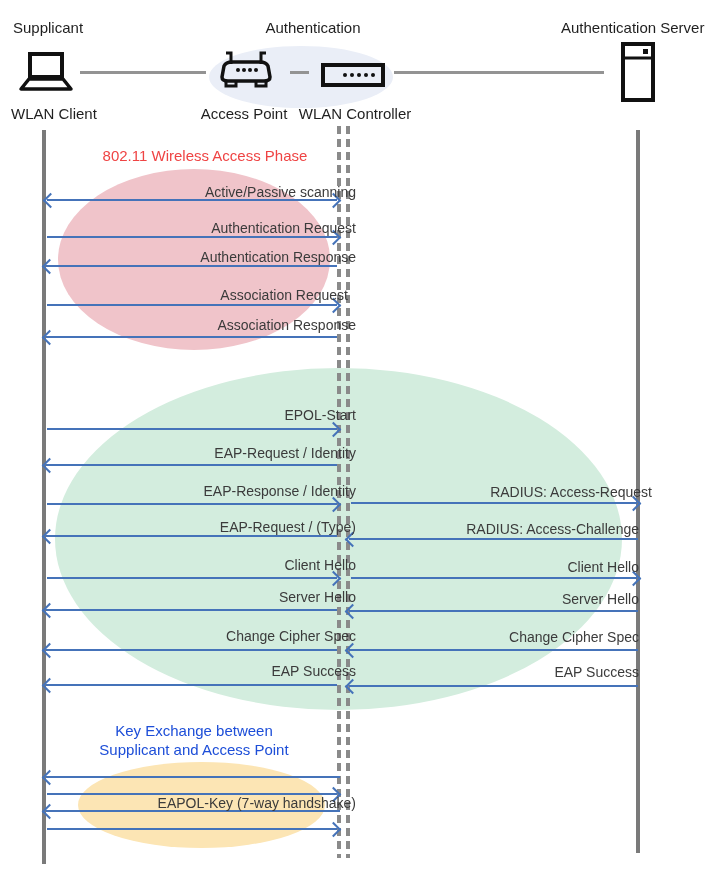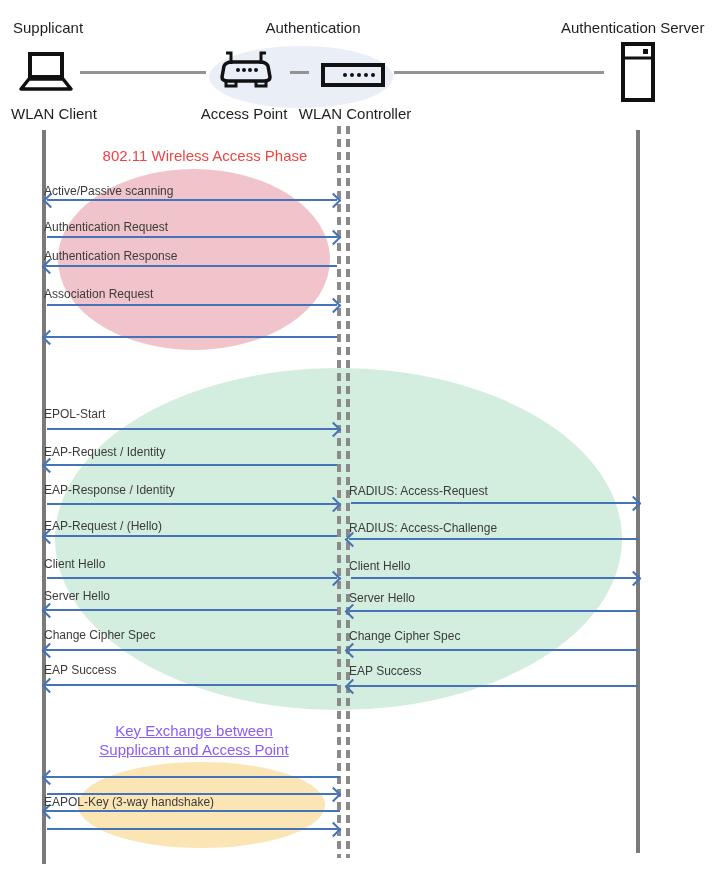--- a/index.html
+++ b/index.html
@@ -9,25 +9,25 @@
   }
   .ellipse { position:absolute; border-radius:50%; z-index:1; }
   .line-solid { position:absolute; width:3.5px; background:#7a7a7a; z-index:2; }
   .line-dashed {
     position:absolute; width:3.5px; z-index:2;
     background:repeating-linear-gradient(to bottom,#8a8a8a 0 8px,transparent 8px 13px);
   }
   .connector { position:absolute; height:3px; background:#939393; z-index:2; }
   .role { position:absolute; font-size:15px; color:#1f1f1f; white-space:nowrap; z-index:4; }
   .dev  { position:absolute; font-size:15px; color:#1f1f1f; white-space:nowrap; z-index:4; text-align:center; }
-  .msg  { position:absolute; font-size:12px; color:#3b3b3b; white-space:nowrap; text-align:left; z-index:4; }
+  .msg  { position:absolute; font-size:14px; color:#3b3b3b; white-space:nowrap; text-align:right; z-index:4; }
   .phase { position:absolute; font-size:15px; white-space:nowrap; text-align:center; z-index:4; }
   .p-red    { color:#ef4444; }
   .p-green  { color:#2FAD54; }
-  .p-orange { color:#8b5cf6;text-decoration:underline; }
+  .p-orange { color:#1d4ed8; }
   .arrow { position:absolute; height:2px; background:#4573B9; z-index:3; }
   .head { position:absolute; width:9px; height:9px;
           border-top:2.5px solid #4573B9; border-right:2.5px solid #4573B9; }
   .head.r { right:-2px; top:-4px; transform:rotate(45deg); }
   .head.l { left:-2px;  top:-4px; transform:rotate(-135deg); }
   .icon { position:absolute; z-index:3; }
   svg { display:block; }
 </style>
 </head>
 <body>
@@ -106,49 +106,50 @@
   <div class="msg" style="left:44px;top:220px;width:312px;">Authentication Request</div>
   <div class="arrow" style="left:47px;top:236px;width:290px;">
     <span class="head r"></span>
   </div>
 
   <div class="msg" style="left:44px;top:249px;width:312px;">Authentication Response</div>
   <div class="arrow" style="left:46px;top:265px;width:291px;">
     <span class="head l"></span>
   </div>
 
-  <div class="msg" style="left:44px;top:287px;width:312px;">Association Request</div>
+  <div class="msg" style="left:36px;top:287px;width:312px;">Association Request</div>
   <div class="arrow" style="left:47px;top:304px;width:290px;">
     <span class="head r"></span>
   </div>
 
+  <div class="msg" style="left:44px;top:317px;width:312px;">Association Response</div>
   <div class="arrow" style="left:46px;top:336px;width:291px;">
     <span class="head l"></span>
   </div>
 
   <div class="msg" style="left:44px;top:407px;width:312px;">EPOL-Start</div>
   <div class="arrow" style="left:47px;top:428px;width:290px;">
     <span class="head r"></span>
   </div>
 
   <div class="msg" style="left:44px;top:445px;width:312px;">EAP-Request / Identity</div>
   <div class="arrow" style="left:46px;top:464px;width:291px;">
     <span class="head l"></span>
   </div>
 
   <div class="msg" style="left:44px;top:483px;width:312px;">EAP-Response / Identity</div>
   <div class="arrow" style="left:47px;top:503px;width:290px;">
     <span class="head r"></span>
   </div>
-  <div class="msg" style="left:349px;top:484px;width:290px;">RADIUS: Access-Request</div>
+  <div class="msg" style="left:362px;top:484px;width:290px;">RADIUS: Access-Request</div>
   <div class="arrow" style="left:351px;top:502px;width:286px;">
     <span class="head r"></span>
   </div>
 
-  <div class="msg" style="left:44px;top:519px;width:312px;">EAP-Request / (Hello)</div>
+  <div class="msg" style="left:44px;top:519px;width:312px;">EAP-Request / (Type)</div>
   <div class="arrow" style="left:46px;top:535px;width:291px;">
     <span class="head l"></span>
   </div>
   <div class="msg" style="left:349px;top:521px;width:290px;">RADIUS: Access-Challenge</div>
   <div class="arrow" style="left:349px;top:538px;width:289px;">
     <span class="head l"></span>
   </div>
 
   <div class="msg" style="left:44px;top:557px;width:312px;">Client Hello</div>
   <div class="arrow" style="left:47px;top:577px;width:290px;">
@@ -185,21 +186,21 @@
   <div class="arrow" style="left:349px;top:685px;width:289px;">
     <span class="head l"></span>
   </div>
 
   <div class="arrow" style="left:46px;top:776px;width:294px;">
     <span class="head l"></span>
   </div>
   <div class="arrow" style="left:47px;top:793px;width:290px;">
     <span class="head r"></span>
   </div>
-  <div class="msg" style="left:44px;top:795px;width:312px;">EAPOL-Key (3-way handshake)</div>
+  <div class="msg" style="left:44px;top:795px;width:312px;">EAPOL-Key (7-way handshake)</div>
   <div class="arrow" style="left:46px;top:810px;width:294px;">
     <span class="head l"></span>
   </div>
   <div class="arrow" style="left:47px;top:828px;width:290px;">
     <span class="head r"></span>
   </div>
 
 </div>
 
 </body></html>

